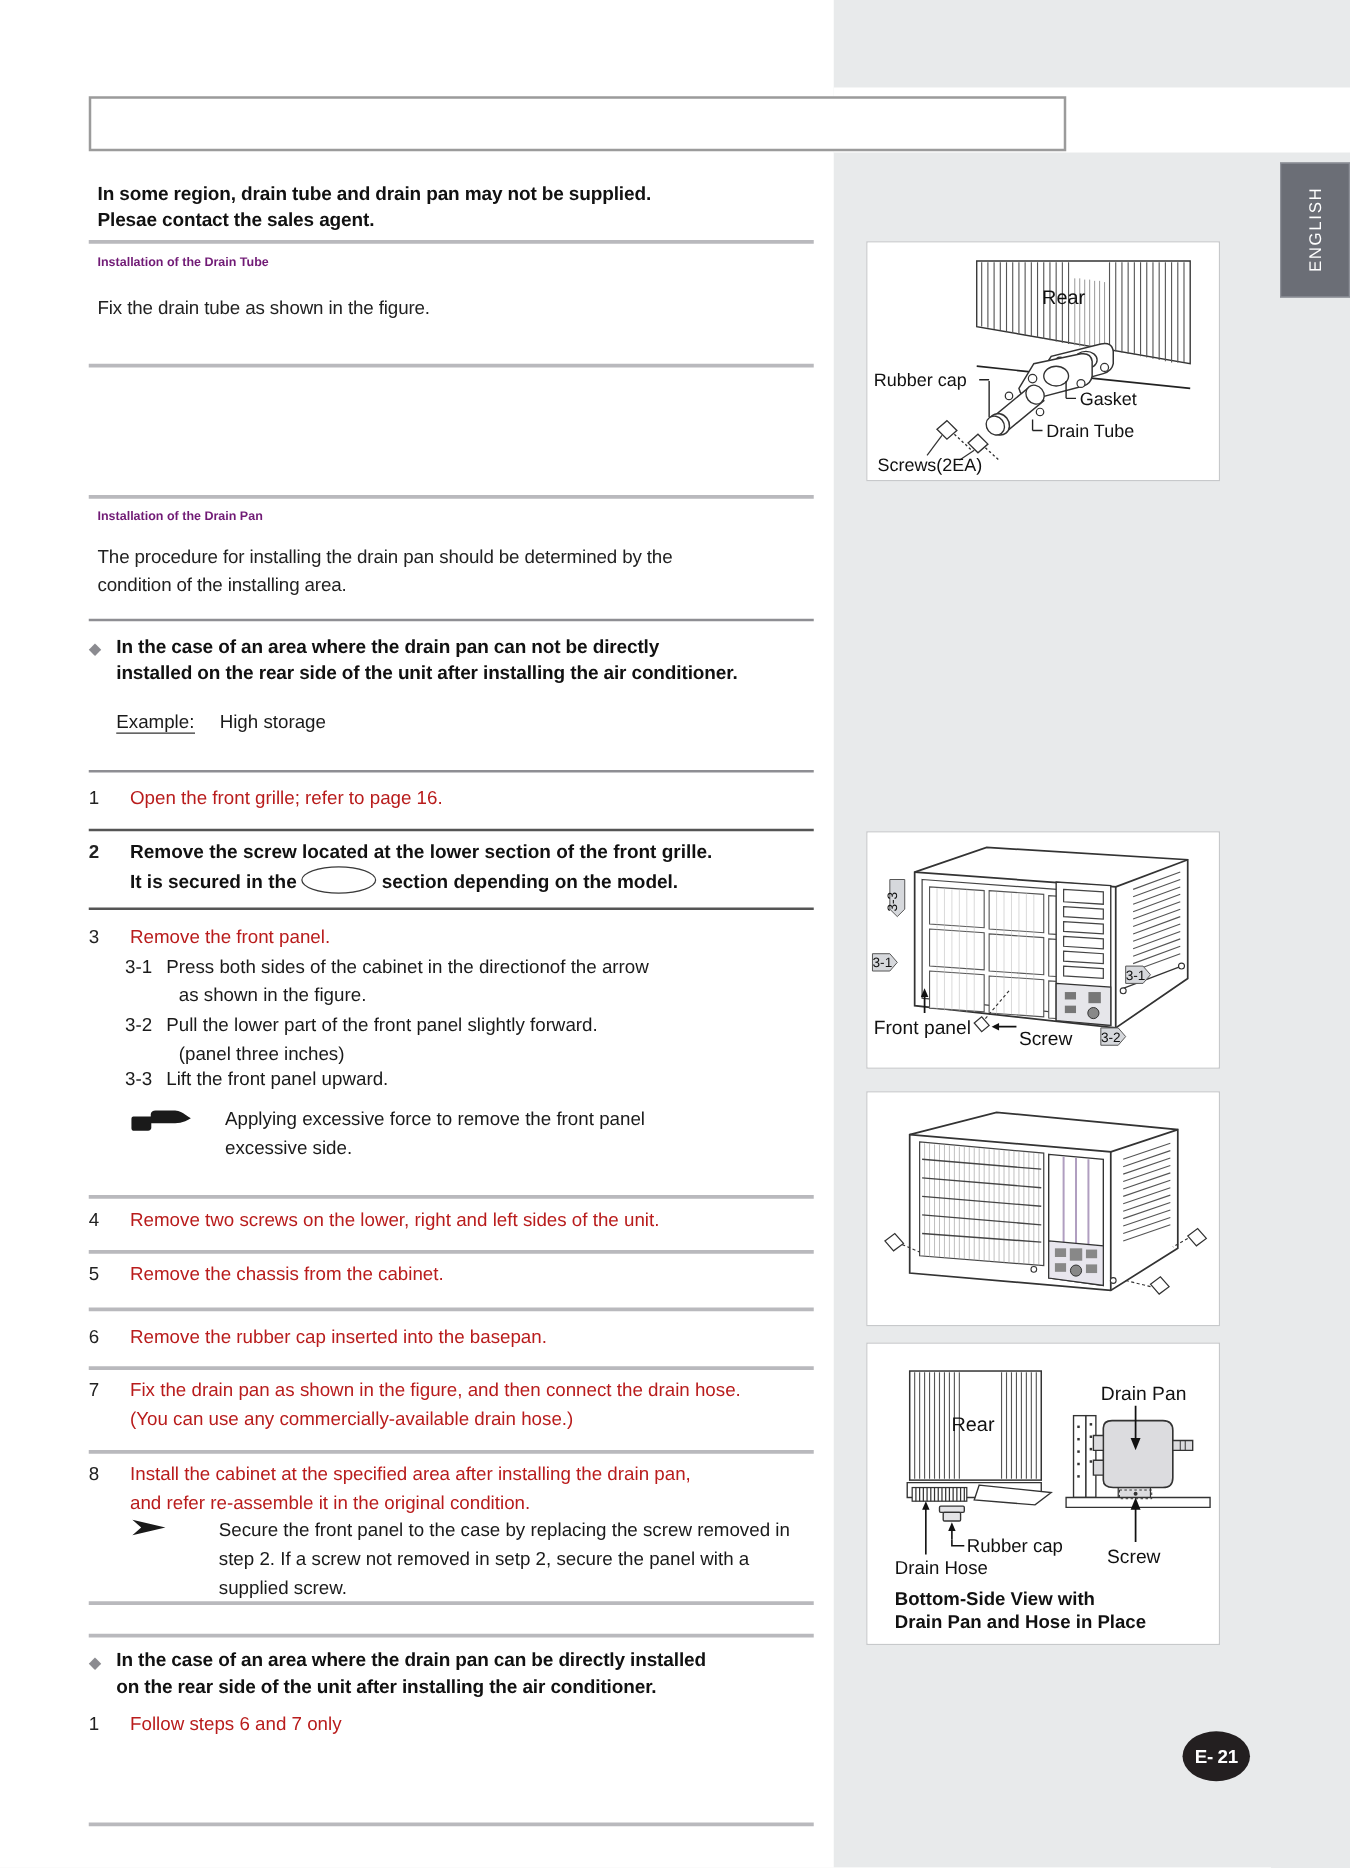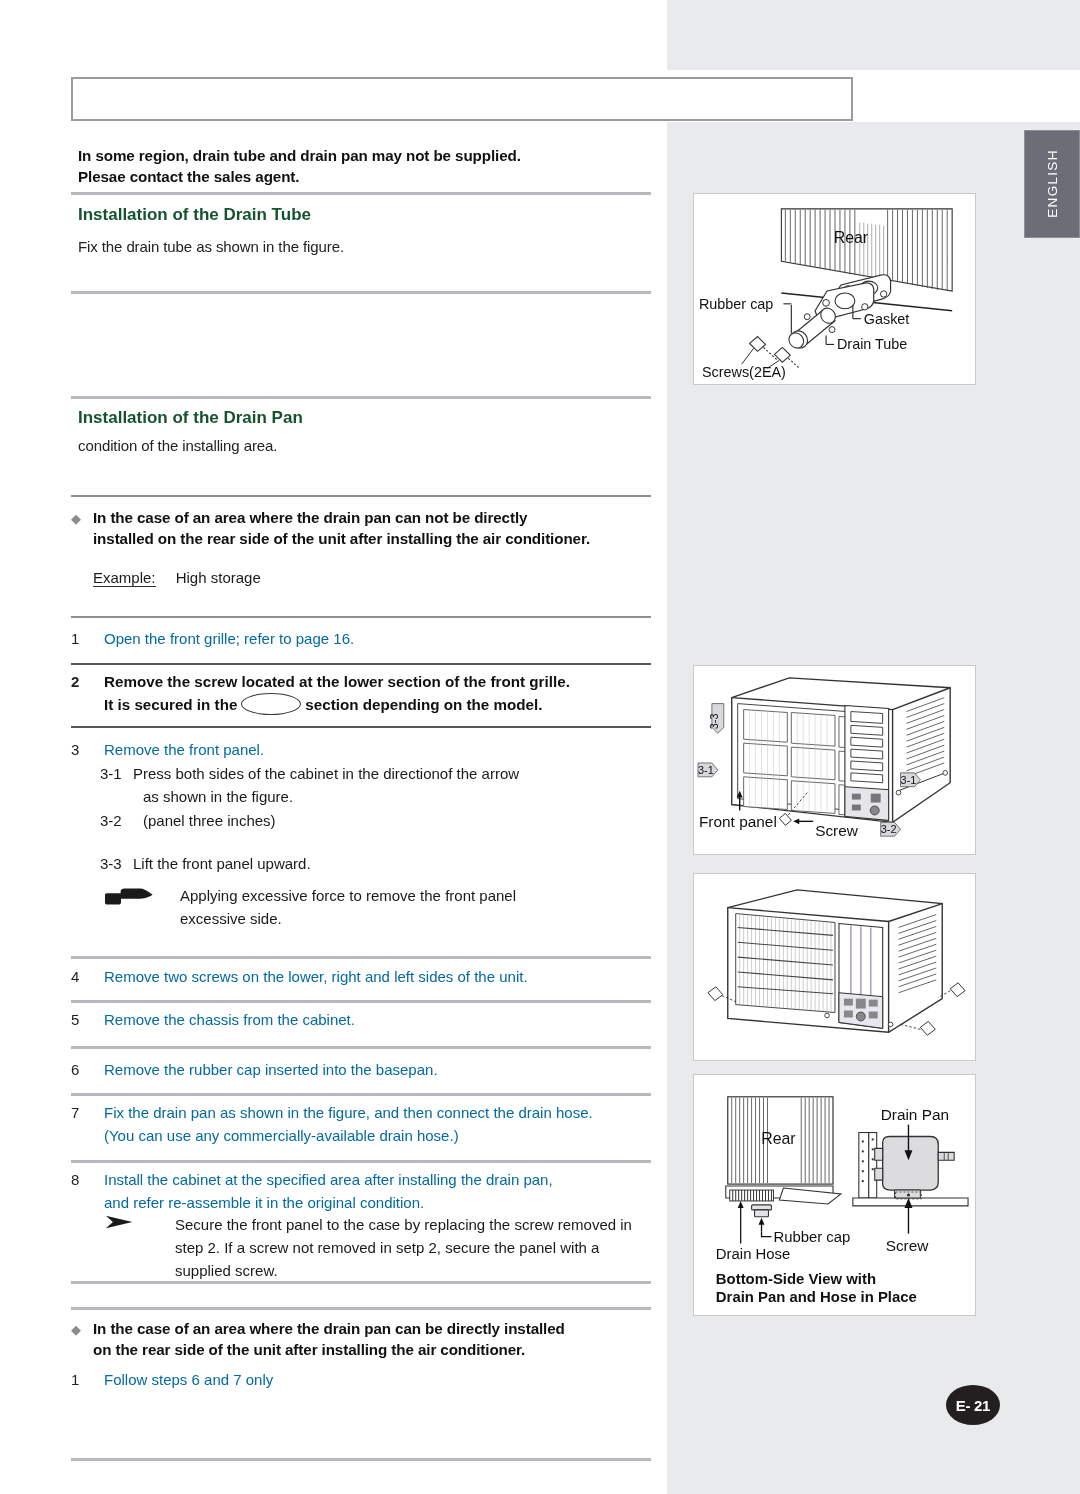--- a/index.html
+++ b/index.html
@@ -64,30 +64,30 @@
   .blk { position: absolute; left: 78px; width: 575px; }
 
   .bold {
     font-weight: bold; font-size: 15.2px; line-height: 21px; color: #111;
     letter-spacing: -0.1px;
   }
   .norm {
     font-weight: normal; font-size: 15px; line-height: 23px; color: #222;
     letter-spacing: -0.1px;
   }
-  .sub-head { font-weight: bold; font-size: 17px; color: #14532d; }
+  .sub-head { font-weight: bold; font-size: 10px; color: #701a75; }
 
   
   .step { position: absolute; left: 71px; width: 585px; display: flex; }
   .step .num {
     width: 33px; flex: 0 0 33px;
     font-size: 15px; line-height: 23px; color: #222;
   }
   .step.b .num { font-weight: bold; }
-  .step .body { flex: 1; font-size: 15px; line-height: 23px; color: #0369a1; }
+  .step .body { flex: 1; font-size: 15px; line-height: 23px; color: #b91c1c; }
   .step.b .body { font-weight: bold; font-size: 15.2px; line-height: 23px; color: #111; }
 
   
   .substep { position: absolute; left: 100px; width: 560px; display: flex; }
   .substep .sn { flex: 0 0 33px; font-size: 15px; line-height: 23px; }
   .substep .sb { flex: 1; font-size: 15px; line-height: 23px; }
 
   
   .dia-blk { position: absolute; left: 71px; width: 585px; display: flex; }
   .dia {
@@ -158,20 +158,21 @@
 
     <div class="blk sub-head" style="top:205px;">Installation of the Drain Tube</div>
     <div class="blk norm" style="top:235px;">Fix the drain tube as shown in the figure.</div>
 
     <div class="hr" style="top:291px;"></div>
 
     <div class="hr" style="top:396px;"></div>
 
     <div class="blk sub-head" style="top:408px;">Installation of the Drain Pan</div>
     <div class="blk norm" style="top:434px;">
+      <div>The procedure for installing the drain pan should be determined by the</div>
       <div>condition of the installing area.</div>
     </div>
 
     <div class="hr mid" style="top:495px;"></div>
 
     <div class="dia-blk" style="top:507px;">
       <div class="dia">◆</div>
       <div class="dia-body">
         <div class="bold">In the case of an area where the drain pan can not be directly</div>
         <div class="bold">installed on the rear side of the unit after installing the air conditioner.</div>
@@ -212,20 +213,21 @@
       <div class="sn">3-1</div>
       <div class="sb">
         <div>Press both sides of the cabinet in the directionof the arrow</div>
         <div style="padding-left:10px;">as shown in the figure.</div>
       </div>
     </div>
 
     <div class="substep" style="top:809px;">
       <div class="sn">3-2</div>
       <div class="sb">
+        <div>Pull the lower part of the front panel slightly forward.</div>
         <div style="padding-left:10px;">(panel three inches)</div>
       </div>
     </div>
 
     <div class="substep" style="top:852px;">
       <div class="sn">3-3</div>
       <div class="sb">Lift the front panel upward.</div>
     </div>
 
     <div class="hand-note" style="top:884px;">

